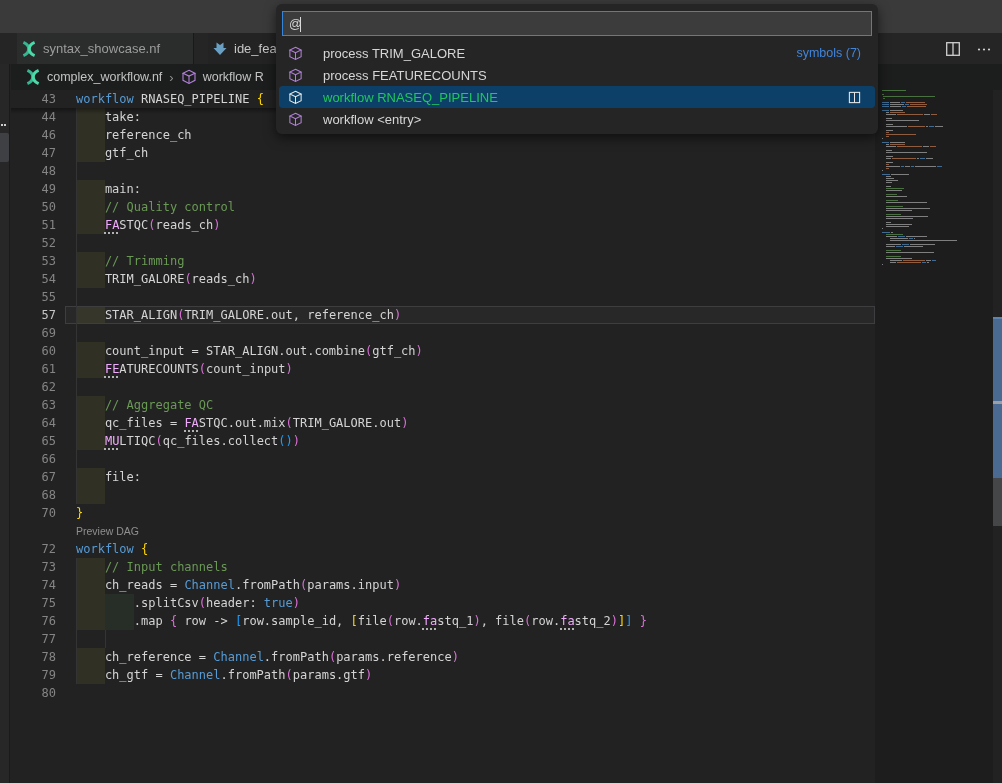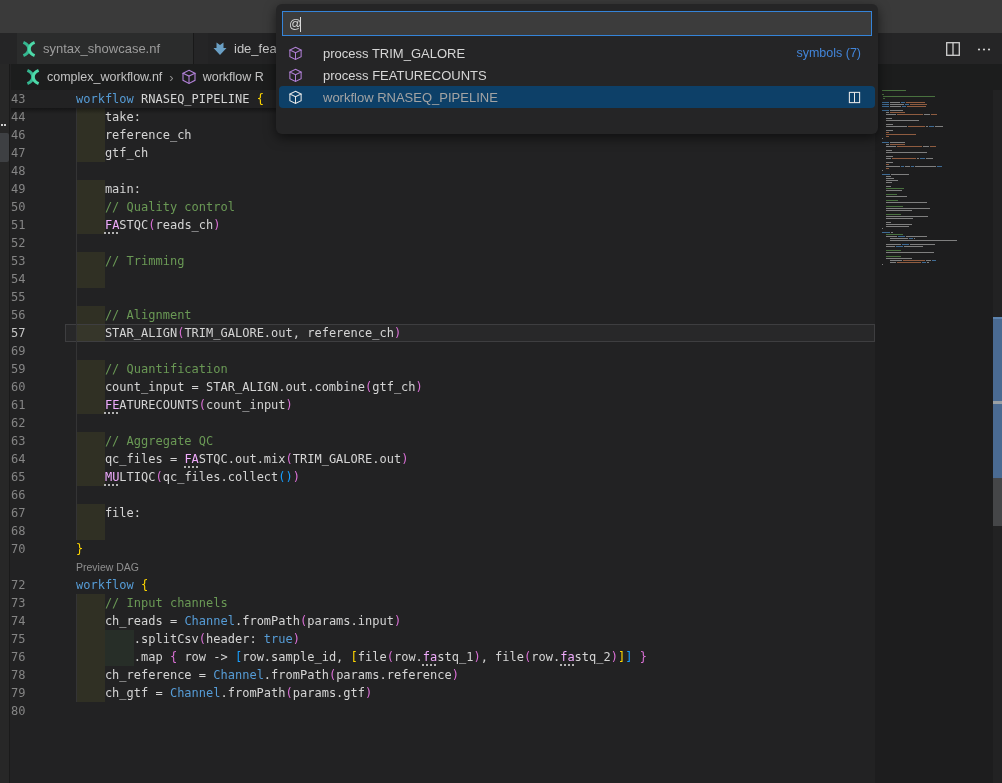--- a/index.html
+++ b/index.html
@@ -12,21 +12,21 @@
 .tab-2{left:208px;width:110px;background:#232324;color:#c6c6c6}
 .tabbar-actions{position:absolute;right:10px;top:0;height:31px;display:flex;align-items:center;gap:15px;color:#d0d0d0}
 .leftstrip{position:absolute;left:0;top:64px;width:10px;height:719px;background:#272727;border-right:1px solid #1a1a1a}
 .leftstrip .dots{position:absolute;left:1px;top:60px;width:2px;height:2px;background:#cdcdcd;box-shadow:3px 0 0 #cdcdcd}
 .leftstrip .mini-slider{position:absolute;left:0;top:69px;width:9px;height:29px;background:#3e4043;border-radius:0 2px 2px 0}
 .breadcrumbs{position:absolute;left:11px;top:64px;width:991px;height:26px;background:#1c1d1d;display:flex;align-items:center;font-size:12.5px;color:#c2c2c2;padding-left:14px;gap:6px}
 .crumb{display:flex;align-items:center;gap:5px}
 .crumb-sep{color:#8f8f8f;font-size:13px;padding:0 1px}
 .editor{position:absolute;left:11px;top:90px;width:864px;height:693px;background:#222223;overflow:hidden}
 .row{position:relative;height:18px;display:flex;font-family:"DejaVu Sans Mono",monospace;font-size:12px;line-height:18px}
-.num{width:45px;color:#858585;flex:none;position:relative;z-index:2}
+.num{width:45px;text-align:right;color:#858585;flex:none;position:relative;z-index:2}
 .code{margin-left:20px;white-space:pre;position:relative;z-index:2}
 .band{position:absolute;top:0;height:18px;width:29px;z-index:0}
 .band.i0{left:65px;background:rgba(255,255,64,.065)}
 .band.i1{left:94px;background:rgba(127,255,127,.055)}
 .guide{position:absolute;top:0;height:18px;width:1px;background:#343435;z-index:1}
 .guide.g0{left:65px}
 .guide.g1{left:94px}
 .row.cur .num{color:#c6c6c6}
 .curline{position:absolute;left:54px;top:0;width:810px;height:18px;border:1px solid #3e3e40;background:rgba(255,255,255,.03);z-index:0}
 .t{color:#d4d4d4}
@@ -46,21 +46,21 @@
 .mline span{position:absolute;top:0;height:1.1px}
 .scroll-blue{position:absolute;left:993px;top:317px;width:9px;height:161px;background:#4a6a92;border-top:2px solid #5d84af}
 .scroll-cursor{position:absolute;left:993px;top:401px;width:9px;height:3px;background:#9aa0a5}
 .scroll-slider{position:absolute;left:993px;top:478px;width:9px;height:48px;background:#454648}
 .quickpick{position:absolute;left:276px;top:4px;width:602px;height:130px;background:#252526;border-radius:6px;box-shadow:0 4px 12px rgba(0,0,0,.55);z-index:10}
 .qp-input-wrap{position:absolute;left:6px;top:7px;width:590px;height:25px;background:#3c3c3c;border:1px solid #3584d9}
 .qp-input{width:100%;height:100%;background:transparent;border:none;outline:none;color:#d4d4d4;font-size:12.5px;padding:0 6px;font-family:"Liberation Sans",sans-serif;caret-color:transparent}
 .qp-caret{position:absolute;left:17px;top:5px;width:1px;height:15px;background:#dadada}
 .qp-list{position:absolute;left:3px;top:38px;width:596px}
 .qp-row{position:relative;height:22px;display:flex;align-items:center;padding:0 14px 0 9px;border-radius:4px;color:#d6d6d6;font-size:13px;gap:20px}
-.qp-row.sel{background:#0d4068;color:#a3a3a3}
+.qp-row.sel{background:#0d4068;color:#22c55e}
 .qp-badge{margin-left:auto;color:#4285d9;font-size:12.5px}
 .qp-split{margin-left:auto;display:flex;align-items:center}
 .icon{display:inline-flex;align-items:center;justify-content:center;flex:none}
 </style>
 </head>
 <body>
 
 <div class="window">
   <div class="titlebar"></div>
   <div class="tabbar">
@@ -177,53 +177,42 @@
         <div class="row">
           <div class="band i0"></div>
           <div class="guide g0"></div>
           <div class="num">53</div>
           <div class="code"><span class="c">    // Trimming</span></div>
         </div>
         <div class="row">
           <div class="band i0"></div>
           <div class="guide g0"></div>
           <div class="num">54</div>
+          <div class="code"><span class="t">    TRIM_GALORE</span><span class="p2">(</span><span class="t">reads_ch</span><span class="p2">)</span></div>
         </div>
         <div class="row">
           <div class="guide g0"></div>
           <div class="num">55</div>
           <div class="code"></div>
-        </div>
-        <div class="row">
-          <div class="band i0"></div>
-          <div class="guide g0"></div>
-          <div class="num">56</div>
-          <div class="code"><span class="c">    // Alignment</span></div>
         </div>
         <div class="row cur">
           <div class="band i0"></div>
           <div class="guide g0"></div>
           <div class="curline"></div>
           <div class="num">57</div>
           <div class="code"><span class="t">    STAR_ALIGN</span><span class="p2">(</span><span class="t">TRIM_GALORE.out, reference_ch</span><span class="p2">)</span></div>
         </div>
         <div class="row">
           <div class="guide g0"></div>
           <div class="num">69</div>
           <div class="code"></div>
         </div>
         <div class="row">
           <div class="band i0"></div>
           <div class="guide g0"></div>
-          <div class="num">59</div>
-          <div class="code"><span class="c">    // Quantification</span></div>
-        </div>
-        <div class="row">
-          <div class="band i0"></div>
-          <div class="guide g0"></div>
           <div class="num">60</div>
           <div class="code"><span class="t">    count_input = STAR_ALIGN.out.combine</span><span class="p2">(</span><span class="t">gtf_ch</span><span class="p2">)</span></div>
         </div>
         <div class="row">
           <div class="band i0"></div>
           <div class="guide g0"></div>
           <div class="num">61</div>
           <div class="code"><span class="t">    </span><span class="h">FE</span><span class="t">ATURECOUNTS</span><span class="p2">(</span><span class="t">count_input</span><span class="p2">)</span></div>
         </div>
         <div class="row">
@@ -294,20 +283,26 @@
           <div class="guide g0"></div>
           <div class="num">75</div>
           <div class="code"><span class="t">        .splitCsv</span><span class="p2">(</span><span class="t">header: </span><span class="k">true</span><span class="p2">)</span></div>
         </div>
         <div class="row">
           <div class="band i0"></div>
           <div class="band i1"></div>
           <div class="guide g0"></div>
           <div class="num">76</div>
           <div class="code"><span class="t">        .map </span><span class="p2">{</span><span class="t"> row -&gt; </span><span class="p3">[</span><span class="t">row.sample_id, </span><span class="p1">[</span><span class="t">file</span><span class="p2">(</span><span class="t">row.</span><span class="h">fa</span><span class="t">stq_1</span><span class="p2">)</span><span class="t">, </span><span class="t">file</span><span class="p2">(</span><span class="t">row.</span><span class="h">fa</span><span class="t">stq_2</span><span class="p2">)</span><span class="p1">]</span><span class="p3">]</span><span class="t"> </span><span class="p2">}</span></div>
+        </div>
+        <div class="row">
+          <div class="guide g0"></div>
+          <div class="guide g1"></div>
+          <div class="num">77</div>
+          <div class="code"></div>
         </div>
         <div class="row">
           <div class="band i0"></div>
           <div class="guide g0"></div>
           <div class="num">78</div>
           <div class="code"><span class="t">    ch_reference = </span><span class="k">Channel</span><span class="t">.fromPath</span><span class="p2">(</span><span class="t">params.reference</span><span class="p2">)</span></div>
         </div>
         <div class="row">
           <div class="band i0"></div>
           <div class="guide g0"></div>
@@ -633,15 +628,25 @@
             </svg>
           </span>
           <span>workflow RNASEQ_PIPELINE</span>
           <span class="qp-split icon">
             <svg width="13" height="13" viewBox="0 0 16 16" fill="none" stroke="#e8e8e8" stroke-width="1.3">
               <rect x="1.7" y="1.7" width="12.6" height="12.6"></rect>
               <path d="M8 1.7 L8 14.3"></path>
             </svg>
           </span>
         </div>
+        <div class="qp-row">
+          <span class="icon">
+            <svg width="15" height="15" viewBox="0 0 16 16" fill="none" stroke="#b180d7" stroke-width="1.1">
+              <path d="M8 1.3 L14 4.2 L8 7.1 L2 4.2 Z"></path>
+              <path d="M2 4.2 L2 11.3 L8 14.4 L14 11.3 L14 4.2"></path>
+              <path d="M8 7.1 L8 14.4"></path>
+            </svg>
+          </span>
+          <span>workflow &lt;entry&gt;</span>
+        </div>
       </div>
   </div>
 </div>
 
 </body></html>

